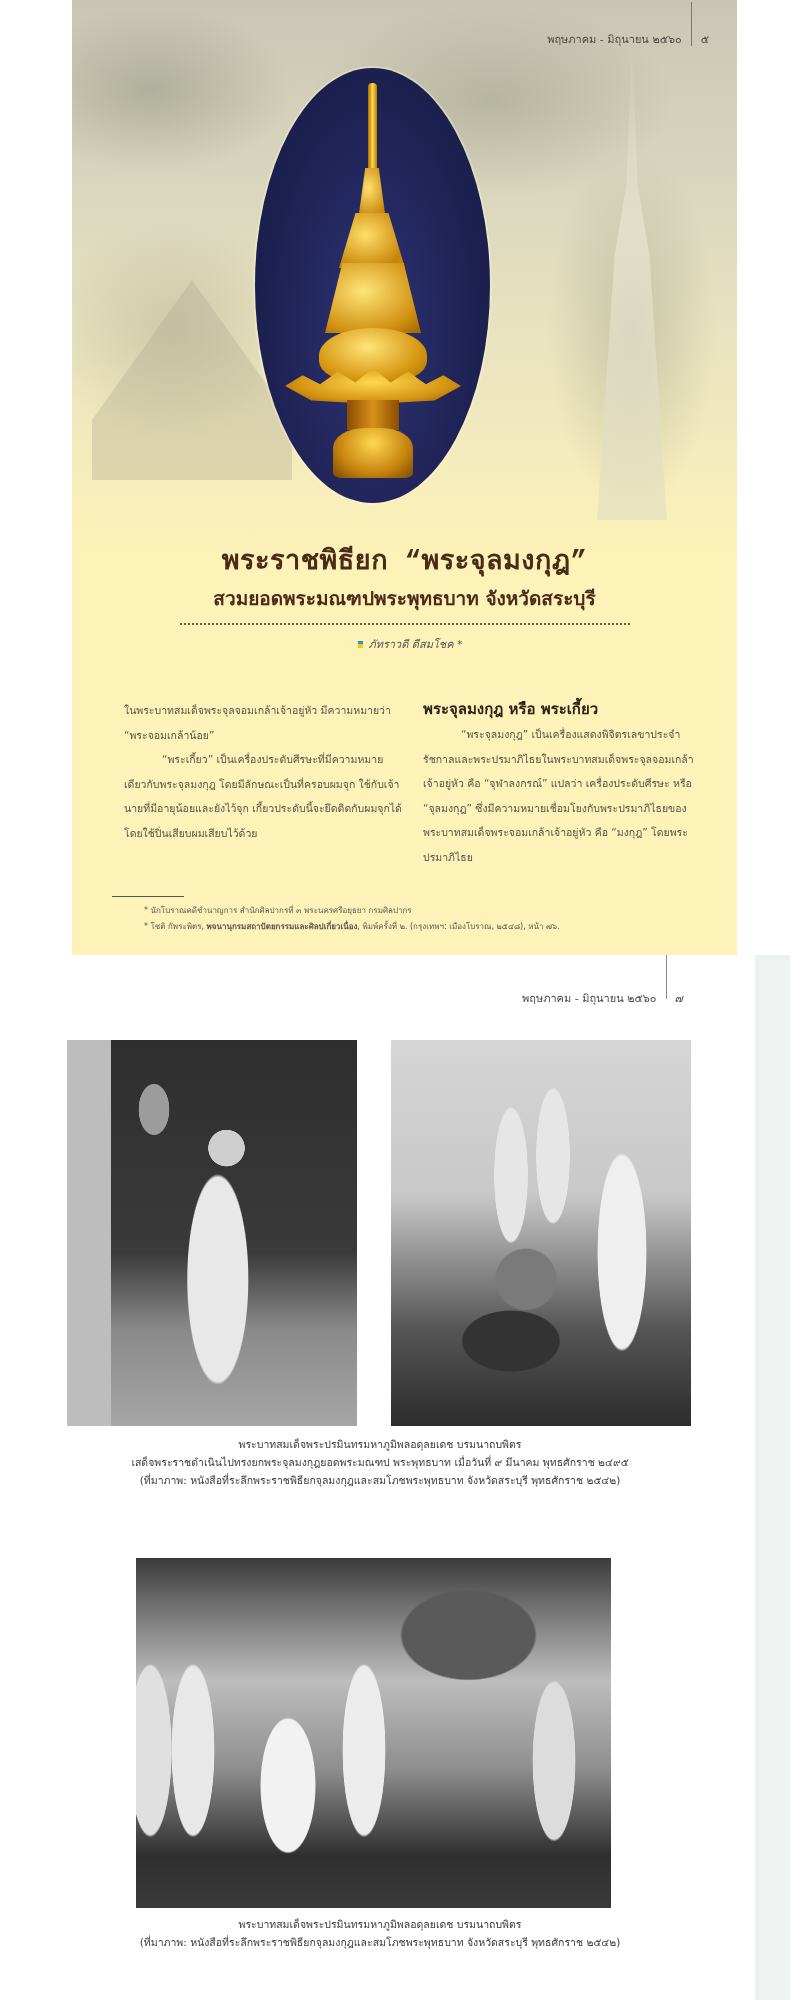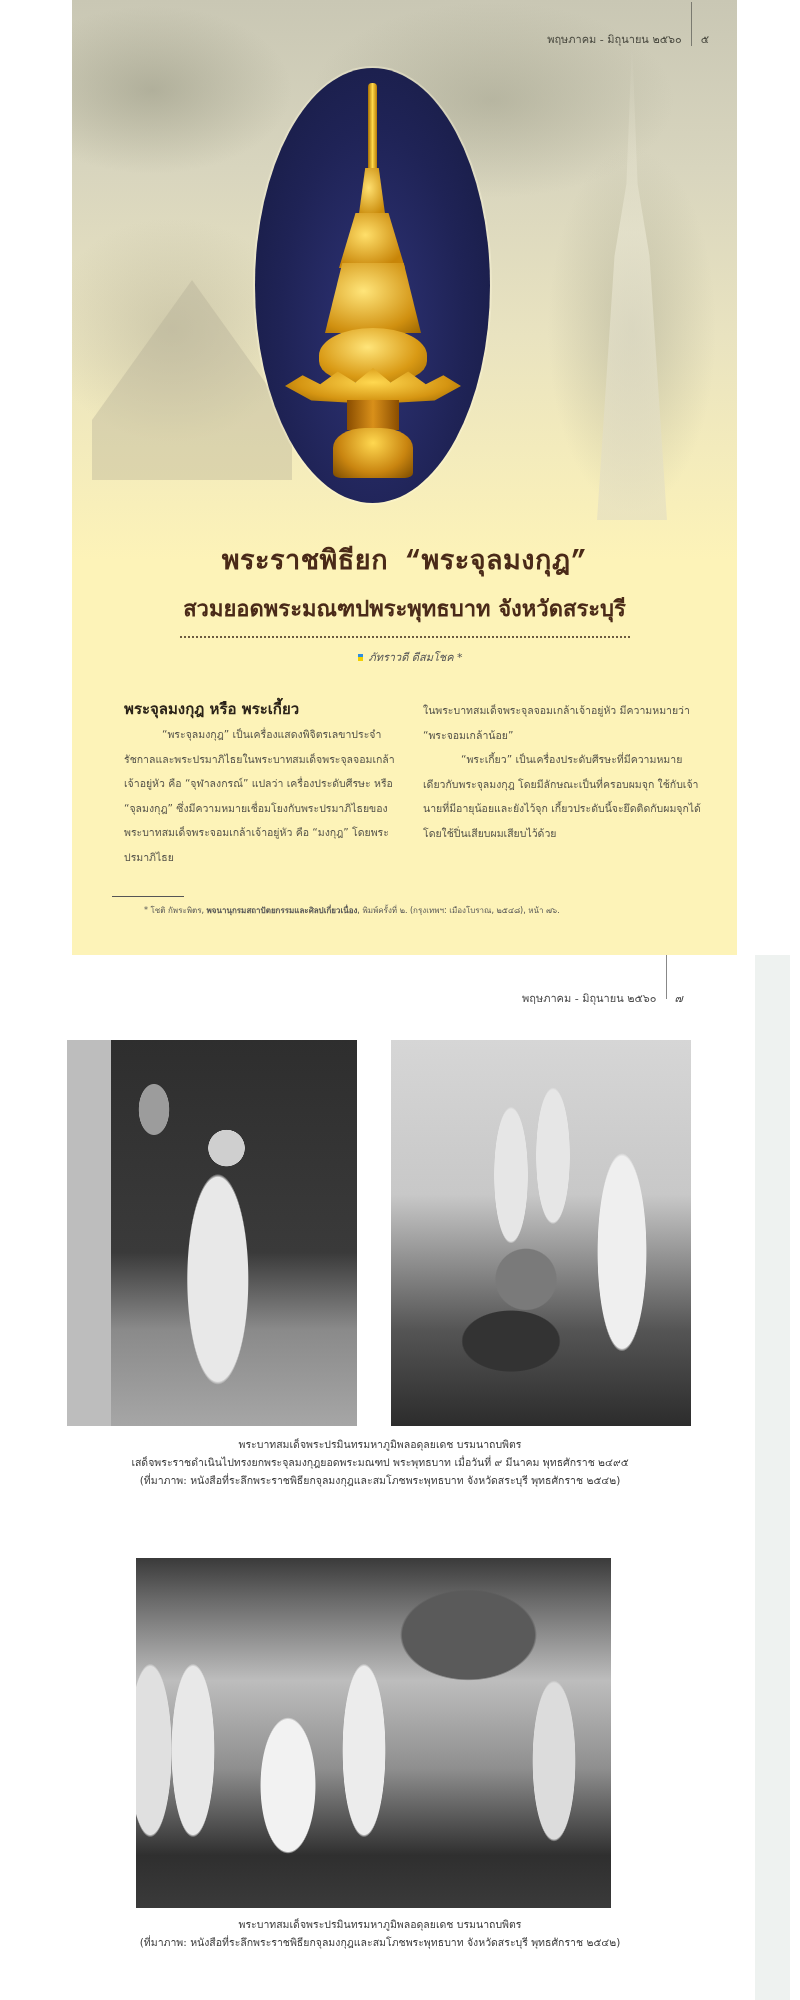--- a/index.html
+++ b/index.html
@@ -52,21 +52,21 @@
   .c-tier1 { left: 100px; top: 100px; width: 34px; height: 50px; background: radial-gradient(ellipse at 40% 40%,#ffe070,#c98a0a 70%); clip-path: polygon(30% 0,70% 0,90% 100%,10% 100%); }
   .c-tier2 { left: 84px; top: 145px; width: 66px; height: 55px; background: radial-gradient(ellipse at 40% 40%,#ffdf6a,#c88508 75%); clip-path: polygon(25% 0,75% 0,100% 100%,0 100%); }
   .c-tier3 { left: 70px; top: 195px; width: 96px; height: 70px; background: radial-gradient(ellipse at 40% 40%,#ffe57a,#d09010 70%,#9c6600); clip-path: polygon(18% 0,82% 0,100% 100%,0 100%); }
   .c-body { left: 64px; top: 260px; width: 108px; height: 55px; background: radial-gradient(ellipse at 45% 35%,#ffe57a,#d99a15 60%,#a06a00); border-radius: 50% 50% 40% 40%; }
   .c-flare { left: 30px; top: 300px; width: 176px; height: 36px; background: radial-gradient(ellipse at 50% 40%,#ffd850,#d59512 60%,#8a5a00); clip-path: polygon(0 50%,10% 20%,20% 45%,30% 10%,40% 40%,50% 0,60% 40%,70% 10%,80% 45%,90% 20%,100% 50%,85% 90%,50% 100%,15% 90%); }
   .c-stem { left: 92px; top: 332px; width: 52px; height: 30px; background: linear-gradient(90deg,#8a4d00,#d9901a,#8a4d00); }
   .c-base { left: 78px; top: 360px; width: 80px; height: 50px; background: radial-gradient(ellipse at 50% 30%,#ffd850,#c98510 60%,#7a4a00); border-radius: 40% 40% 10% 10%; }
 
   .title-block { position: absolute; left: 0; top: 538px; width: 665px; text-align: center; }
   .title1 { font-family: Liberation Mono, monospace; font-weight: bold; font-size: 27px; color: #4a2a18; letter-spacing: 0.5px; }
-  .title2 { font-family: "DejaVu Sans", sans-serif; font-weight: bold; font-size: 22px; color: #4a2a18; margin-top: 10px; }
+  .title2 { font-family: "DejaVu Sans", sans-serif; font-weight: bold; font-size: 19px; color: #4a2a18; margin-top: 2px; }
   .title-rule { width: 450px; margin: 10px auto 0; border-top: 2px dotted #6b5a40; }
   .author { margin-top: 10px; font-size: 11px; font-style: italic; color: #555; display: flex; justify-content: center; align-items: center; gap: 5px; padding-left: 12px; }
   .author-mark { display: inline-block; width: 5px; height: 7px; background: linear-gradient(180deg,#2f8fe0 50%,#f0d000 50%); }
 
   .columns { position: absolute; left: 52px; top: 698px; width: 580px; display: flex; gap: 18px; }
   .col { flex: 1; font-size: 10.5px; line-height: 24.5px; color: #55534a; }
   .col-heading { font-weight: bold; font-size: 15px; color: #2a2218; line-height: 22px; margin-bottom: 2px; }
   .indent { text-indent: 38px; }
 
   .footnotes { position: absolute; left: 40px; top: 896px; width: 600px; font-size: 8px; color: #555; line-height: 16px; }
@@ -145,31 +145,32 @@
     <div class="title2">สวมยอดพระมณฑปพระพุทธบาท จังหวัดสระบุรี</div>
     <div class="title-rule"></div>
     <div class="author">
       <span class="author-mark"></span>
       <span>ภัทราวดี ดีสมโชค *</span>
     </div>
   </div>
 
   <div class="columns">
     <div class="col">
+      <p>ในพระบาทสมเด็จพระจุลจอมเกล้าเจ้าอยู่หัว มีความหมายว่า “พระจอมเกล้าน้อย”</p>
+      <p class="indent">“พระเกี้ยว” เป็นเครื่องประดับศีรษะที่มีความหมายเดียวกับพระจุลมงกุฎ โดยมีลักษณะเป็นที่ครอบผมจุก ใช้กับเจ้านายที่มีอายุน้อยและยังไว้จุก เกี้ยวประดับนี้จะยึดติดกับผมจุกได้ โดยใช้ปิ่นเสียบผมเสียบไว้ด้วย</p>
+    </div>
+    <div class="col">
       <div class="col-heading">พระจุลมงกุฎ หรือ พระเกี้ยว</div>
       <p class="indent">“พระจุลมงกุฎ” เป็นเครื่องแสดงพิจิตรเลขาประจำรัชกาลและพระปรมาภิไธยในพระบาทสมเด็จพระจุลจอมเกล้าเจ้าอยู่หัว คือ “จุฬาลงกรณ์” แปลว่า เครื่องประดับศีรษะ หรือ “จุลมงกุฎ” ซึ่งมีความหมายเชื่อมโยงกับพระปรมาภิไธยของพระบาทสมเด็จพระจอมเกล้าเจ้าอยู่หัว คือ “มงกุฎ” โดยพระปรมาภิไธย</p>
-    </div>
-    <div class="col">
-      <p>ในพระบาทสมเด็จพระจุลจอมเกล้าเจ้าอยู่หัว มีความหมายว่า “พระจอมเกล้าน้อย”</p>
-      <p class="indent">“พระเกี้ยว” เป็นเครื่องประดับศีรษะที่มีความหมายเดียวกับพระจุลมงกุฎ โดยมีลักษณะเป็นที่ครอบผมจุก ใช้กับเจ้านายที่มีอายุน้อยและยังไว้จุก เกี้ยวประดับนี้จะยึดติดกับผมจุกได้ โดยใช้ปิ่นเสียบผมเสียบไว้ด้วย</p>
     </div>
   </div>
 
   <div class="footnotes">
     <div class="fn-rule"></div>
+    <div class="fn-line">* นักโบราณคดีชำนาญการ สำนักศิลปากรที่ ๓ พระนครศรีอยุธยา กรมศิลปากร</div>
     <div class="fn-line">
       <span>* โชติ กัพระพิตร, </span><span class="fn-bold">พจนานุกรมสถาปัตยกรรมและศิลปเกี่ยวเนื่อง</span><span>, พิมพ์ครั้งที่ ๒. (กรุงเทพฯ: เมืองโบราณ, ๒๕๔๘), หน้า ๗๖.</span>
     </div>
   </div>
 </div>
 
 <div class="page2-sidebar"></div>
 
 <div class="page2-header">
   <span class="txt">พฤษภาคม - มิถุนายน ๒๕๖๐</span>

